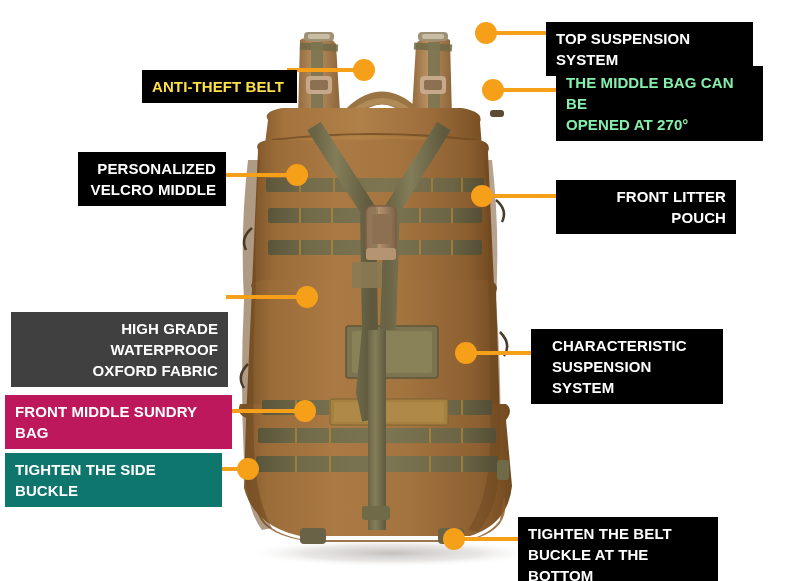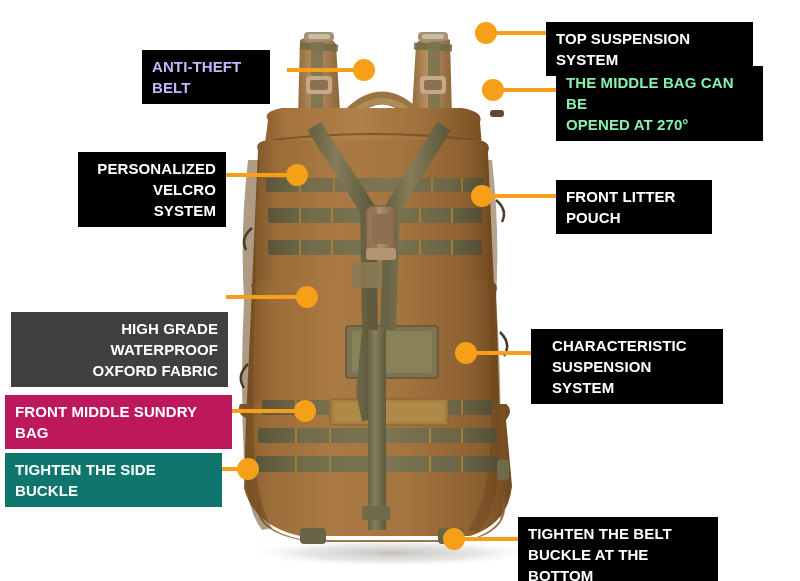--- a/index.html
+++ b/index.html
@@ -248,32 +248,32 @@
       </g>
     </svg>
   </div>
 
   <div id="callout-layer">
       <div class="leader-line" style="left: 496px; top: 31px; width: 62px; background: rgb(246, 160, 26);"></div>
       <div class="leader-dot" style="left: 475px; top: 22px; background: rgb(246, 160, 26);"></div>
       <div class="callout-label left-align" style="left: 546px; top: 22px; width: 207px; min-height: 31px; background: rgb(0, 0, 0); color: rgb(255, 255, 255);">TOP SUSPENSION SYSTEM</div>
       <div class="leader-line" style="left: 287px; top: 68px; width: 76px; background: rgb(246, 160, 26);"></div>
       <div class="leader-dot" style="left: 353px; top: 59px; background: rgb(246, 160, 26);"></div>
-      <div class="callout-label left-align" style="left: 142px; top: 50px; width: 128px; min-height: 31px; background: rgb(0, 0, 0); color: #c4b5fd;">ANTI-THEFT BELT</div>
+      <div class="callout-label left-align" style="left: 142px; top: 70px; width: 155px; min-height: 31px; background: rgb(0, 0, 0); color: #fde047;">ANTI-THEFT BELT</div>
       <div class="leader-line" style="left: 500px; top: 88px; width: 58px; background: rgb(246, 160, 26);"></div>
       <div class="leader-dot" style="left: 482px; top: 79px; background: rgb(246, 160, 26);"></div>
       <div class="callout-label left-align" style="left: 556px; top: 66px; width: 207px; min-height: 49px; background: rgb(0, 0, 0); color: #86efac;">THE MIDDLE BAG CAN BE
 OPENED AT 270°</div>
       <div class="leader-line" style="left: 224px; top: 173px; width: 73px; background: rgb(246, 160, 26);"></div>
       <div class="leader-dot" style="left: 286px; top: 164px; background: rgb(246, 160, 26);"></div>
       <div class="callout-label right-align" style="left: 78px; top: 152px; width: 148px; min-height: 48px; background: rgb(0, 0, 0); color: rgb(255, 255, 255);">PERSONALIZED
-VELCRO SYSTEM</div>
+VELCRO MIDDLE</div>
       <div class="leader-line" style="left: 490px; top: 194px; width: 68px; background: rgb(246, 160, 26);"></div>
       <div class="leader-dot" style="left: 471px; top: 185px; background: rgb(246, 160, 26);"></div>
-      <div class="callout-label left-align" style="left: 556px; top: 180px; width: 156px; min-height: 31px; background: rgb(0, 0, 0); color: rgb(255, 255, 255);">FRONT LITTER POUCH</div>
+      <div class="callout-label left-align" style="left: 556px; top: 180px; width: 180px; min-height: 31px; background: rgb(0, 0, 0); color: rgb(255, 255, 255); text-align: right;">FRONT LITTER POUCH</div>
       <div class="leader-line" style="left: 226px; top: 295px; width: 82px; background: rgb(246, 160, 26);"></div>
       <div class="leader-dot" style="left: 296px; top: 286px; background: rgb(246, 160, 26);"></div>
       <div class="callout-label right-align" style="left: 11px; top: 280px; width: 217px; min-height: 48px; background: #404040; color: rgb(255, 255, 255); margin-top: 32px;">HIGH GRADE WATERPROOF
 OXFORD FABRIC</div>
       <div class="leader-line" style="left: 473px; top: 351px; width: 60px; background: rgb(246, 160, 26);"></div>
       <div class="leader-dot" style="left: 455px; top: 342px; background: rgb(246, 160, 26);"></div>
       <div class="callout-label left-align" style="left: 531px; top: 329px; width: 192px; min-height: 48px; background: rgb(0, 0, 0); color: rgb(255, 255, 255); padding-left: 21px;">CHARACTERISTIC
 SUSPENSION SYSTEM</div>
       <div class="leader-line" style="left: 230px; top: 409px; width: 80px; background: rgb(246, 160, 26);"></div>
       <div class="leader-dot" style="left: 294px; top: 400px; background: rgb(246, 160, 26);"></div>

